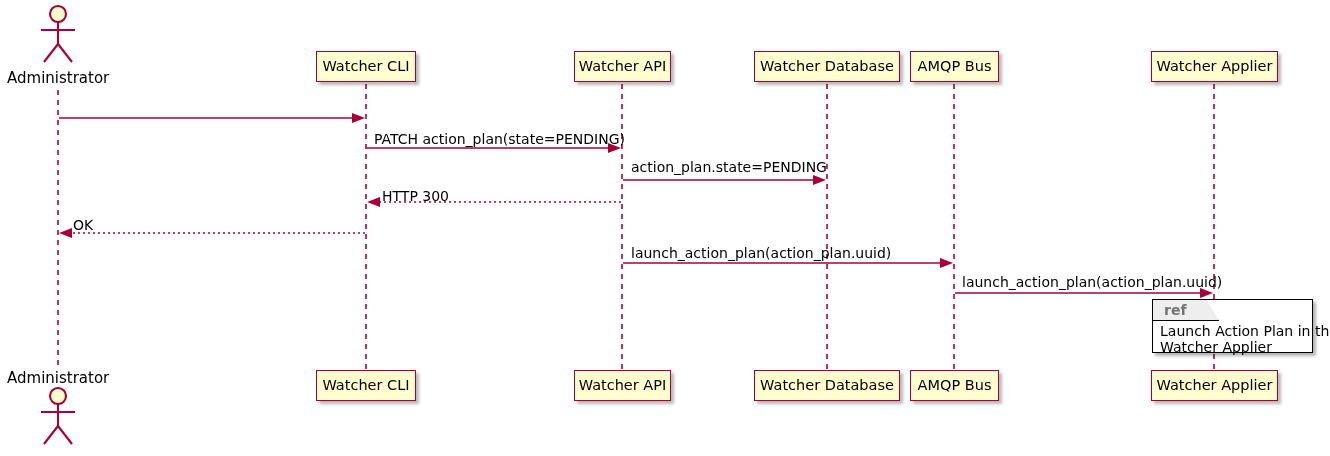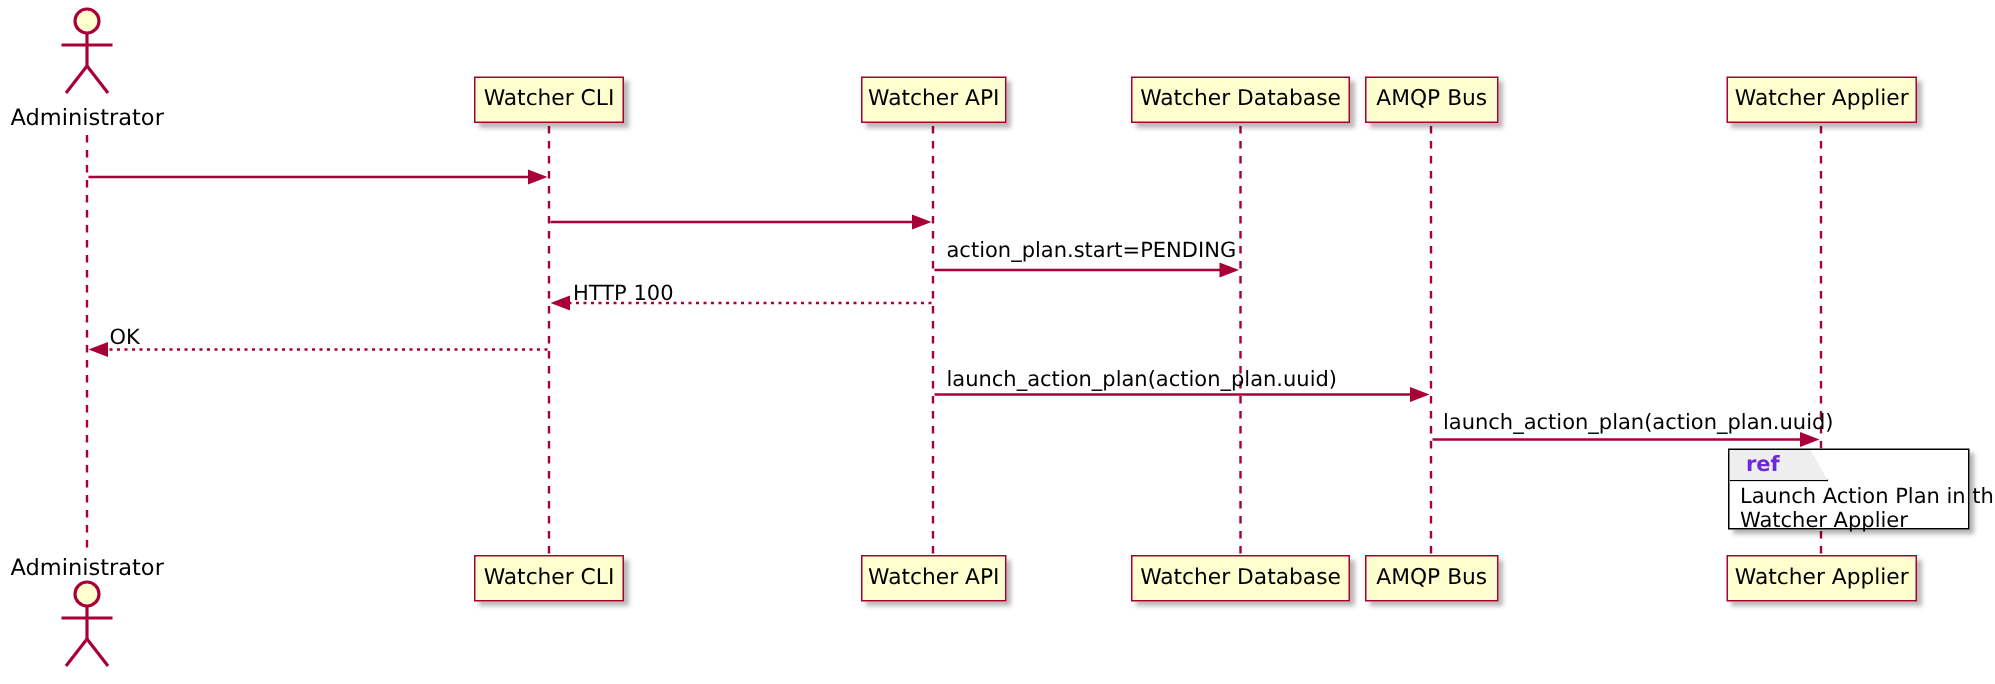--- a/index.html
+++ b/index.html
@@ -97,21 +97,21 @@
     background: #EEEEEE;
     border-right: 1.6px solid #000000;
     border-bottom: 1.6px solid #000000;
     box-sizing: border-box;
     display: flex;
     align-items: center;
     padding-left: 11px;
     padding-right: 22px;
     font-weight: bold;
     font-size: 14px;
-    color: #6d28d9;
+    color: #737373;
     clip-path: polygon(0 0, calc(100% - 12px) 0, 100% 100%, 0 100%);
   }
   .ref-body {
     position: absolute;
     left: 7px;
     top: 23px;
     font-size: 14px;
     color: #000000;
     line-height: 16px;
     white-space: nowrap;
@@ -215,25 +215,28 @@
     <span>Watcher Applier</span>
   </div>
 
   <div class="actor-label" style="left:7px; top:71px;">
     <span>Administrator</span>
   </div>
   <div class="actor-label" style="left:7px; top:371px;">
     <span>Administrator</span>
   </div>
 
+  <div class="msg-label" style="left:374px; top:132px;">
+    <span>PATCH action_plan(state=PENDING)</span>
+  </div>
   <div class="msg-label" style="left:631px; top:160px;">
-    <span>action_plan.start=PENDING</span>
+    <span>action_plan.state=PENDING</span>
   </div>
   <div class="msg-label" style="left:382px; top:189px;">
-    <span>HTTP 100</span>
+    <span>HTTP 300</span>
   </div>
   <div class="msg-label" style="left:73px; top:218px;">
     <span>OK</span>
   </div>
   <div class="msg-label" style="left:631px; top:246px;">
     <span>launch_action_plan(action_plan.uuid)</span>
   </div>
   <div class="msg-label" style="left:962px; top:275px;">
     <span>launch_action_plan(action_plan.uuid)</span>
   </div>

